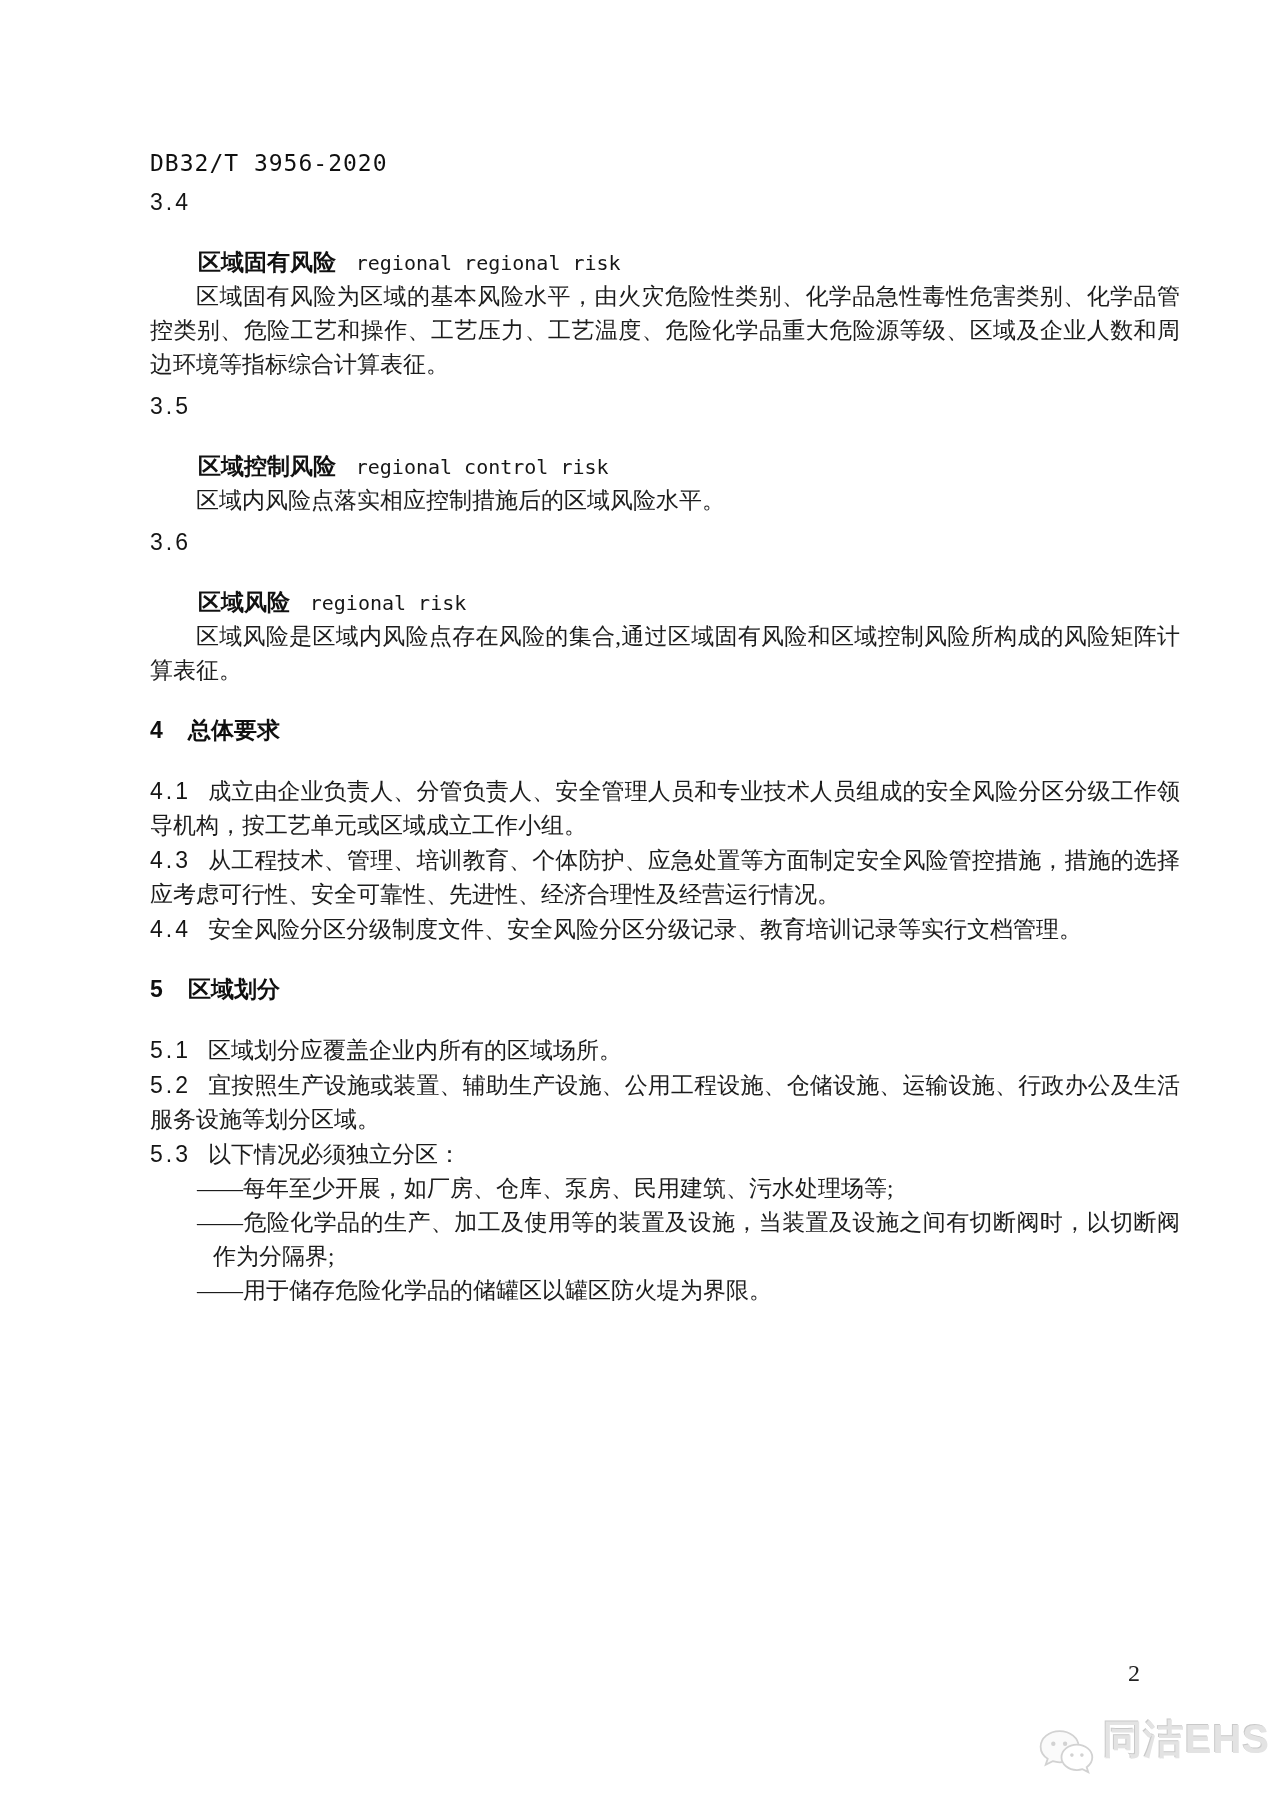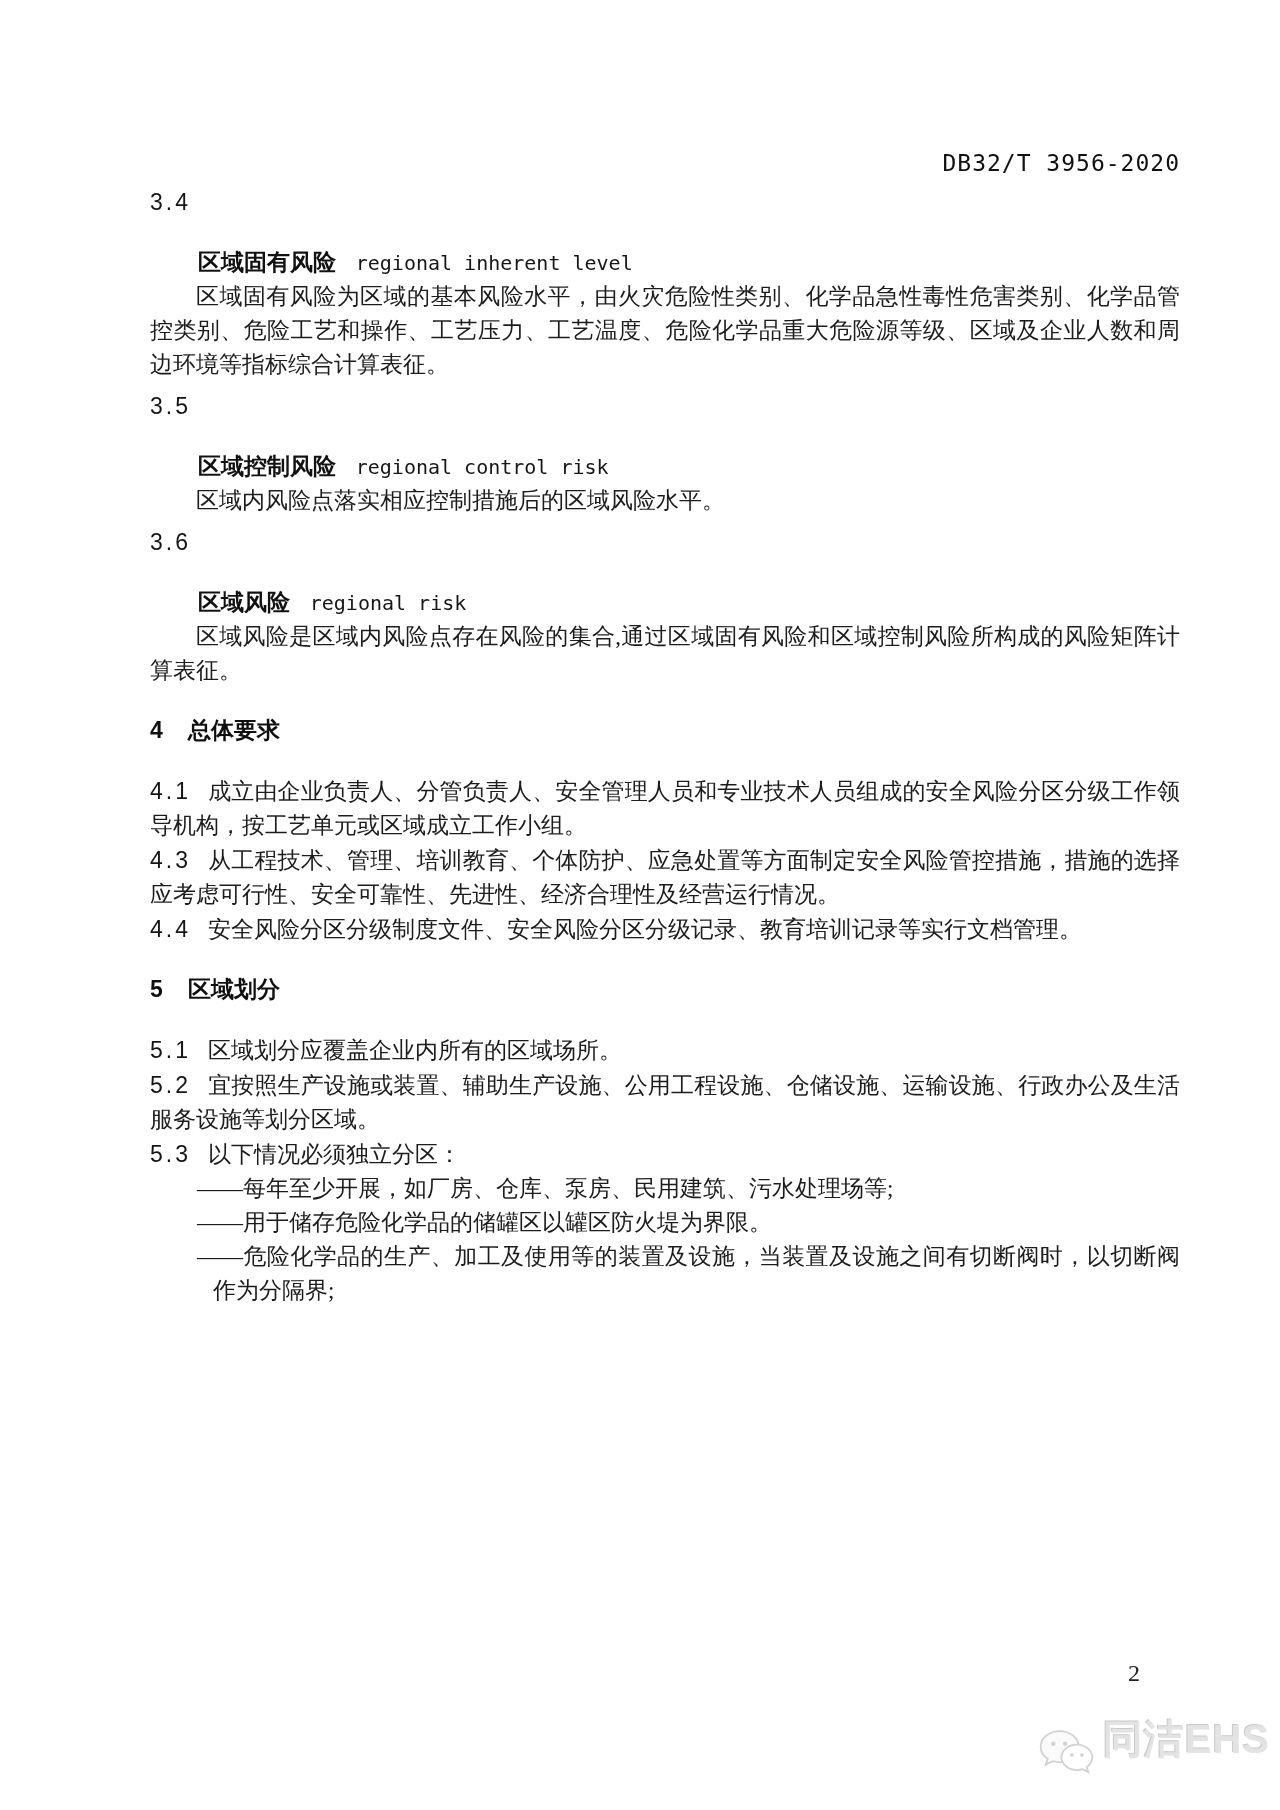--- a/index.html
+++ b/index.html
@@ -13,21 +13,21 @@
   .page {
     position:relative;
     width:1280px; height:1810px;
     box-sizing:border-box;
     padding:0 100px 0 150px;
     font-size:23px;
     line-height:34px;
   }
   .doc-header {
     padding-top:148px;
-    text-align:right;
+    text-align:left;
     font-family:"DejaVu Sans Mono", monospace;
     font-size:23px;
     letter-spacing:1px;
     color:#101010;
     line-height:30px;
   }
   
   .def .dnum {
     margin-top:7px;
     font-family:"Liberation Sans", sans-serif;
@@ -114,21 +114,21 @@
 <body>
 
 <div class="page">
 
   <div class="doc-header">DB32/T 3956-2020</div>
 
   <div class="def">
     <div class="dnum">3.4</div>
     <div class="term">
       <span class="term-zh">区域固有风险</span>
-      <span class="term-en">regional inherent level</span>
+      <span class="term-en">regional regional risk</span>
     </div>
     <p class="para">区域固有风险为区域的基本风险水平，由火灾危险性类别、化学品急性毒性危害类别、化学品管控类别、危险工艺和操作、工艺压力、工艺温度、危险化学品重大危险源等级、区域及企业人数和周边环境等指标综合计算表征。</p>
   </div>
 
   <div class="def">
     <div class="dnum">3.5</div>
     <div class="term">
       <span class="term-zh">区域控制风险</span>
       <span class="term-en">regional control risk</span>
     </div>
@@ -155,22 +155,22 @@
   </div>
 
   <h2 class="sec-heading sec5">
     <span class="snum">5</span><span class="stitle">区域划分</span>
   </h2>
   <div class="clause-group">
     <p class="clause"><span class="cnum">5.1</span><span class="ctext">区域划分应覆盖企业内所有的区域场所。</span></p>
     <p class="clause"><span class="cnum">5.2</span><span class="ctext">宜按照生产设施或装置、辅助生产设施、公用工程设施、仓储设施、运输设施、行政办公及生活服务设施等划分区域。</span></p>
     <p class="clause"><span class="cnum">5.3</span><span class="ctext">以下情况必须独立分区：</span></p>
     <p class="dash">——每年至少开展，如厂房、仓库、泵房、民用建筑、污水处理场等;</p>
+    <p class="dash">——危险化学品的生产、加工及使用等的装置及设施，当装置及设施之间有切断阀时，以切断阀作为分隔界;</p>
     <p class="dash">——用于储存危险化学品的储罐区以罐区防火堤为界限。</p>
-    <p class="dash">——危险化学品的生产、加工及使用等的装置及设施，当装置及设施之间有切断阀时，以切断阀作为分隔界;</p>
   </div>
 
   <div class="page-num">2</div>
 
   <div class="watermark">
     <svg class="wm-icon" viewBox="0 0 64 64" fill="none" xmlns="http://www.w3.org/2000/svg">
       <path d="M25 10 C13.4 10 4 17.8 4 27.3 C4 32.7 7 37.5 11.8 40.6 L9.6 47.2 L17.3 43.3 C19.7 44 22.3 44.5 25 44.5 C36.6 44.5 46 36.7 46 27.3 C46 17.8 36.6 10 25 10 Z" stroke="#d2d2d2" stroke-width="2" fill="#fafafa"></path>
       <circle cx="18" cy="24" r="2.4" fill="#d2d2d2"></circle>
       <circle cx="31" cy="24" r="2.4" fill="#d2d2d2"></circle>
       <path d="M44 25 C34.6 25 27 31.3 27 39 C27 46.7 34.6 53 44 53 C46.2 53 48.3 52.7 50.2 52.1 L56.6 55.3 L54.8 49.9 C58.7 47.3 61 43.4 61 39 C61 31.3 53.4 25 44 25 Z" stroke="#d2d2d2" stroke-width="2" fill="#ffffff"></path>

